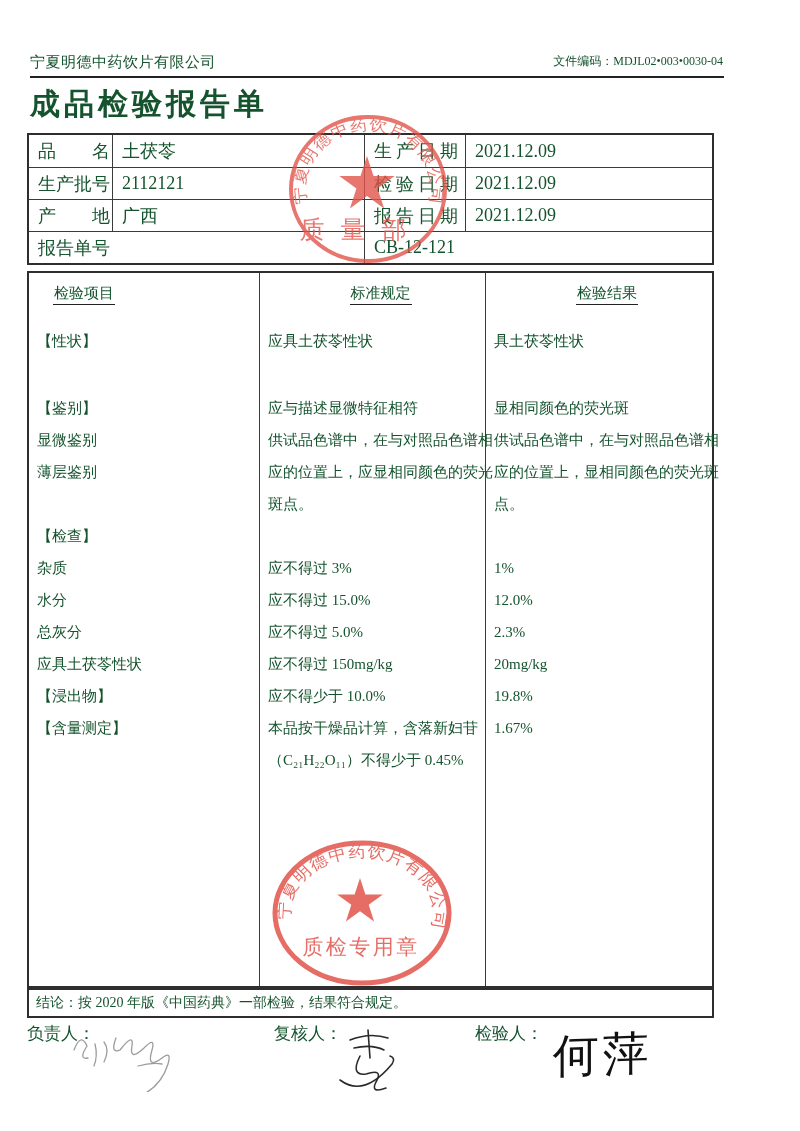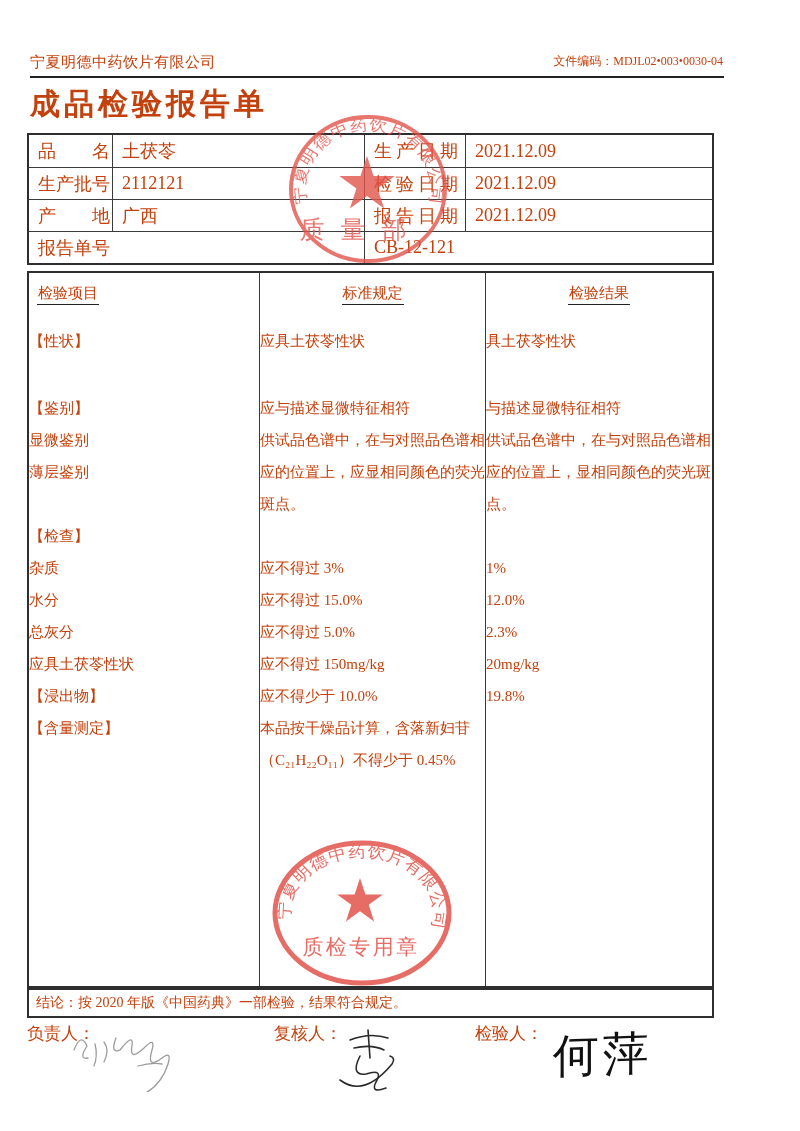--- a/index.html
+++ b/index.html
@@ -1,18 +1,18 @@
 <!DOCTYPE html>
 <html><head>
 <meta charset="utf-8">
 <style>
   html,body{margin:0;padding:0;background:#888;}
   .page{
     position:relative;width:800px;height:1131px;margin:0 auto;background:#ffffff;
-    font-family:"Liberation Serif","DejaVu Serif",serif;color:#c2410c;overflow:hidden;
+    font-family:"Liberation Serif","DejaVu Serif",serif;color:#14532d;overflow:hidden;
   }
   
   .hdr-company{position:absolute;left:30px;top:53px;font-size:15px;letter-spacing:.5px;}
   .hdr-code{position:absolute;right:77px;top:53px;font-size:12px;}
   .hdr-rule{position:absolute;left:30px;top:76px;width:694px;height:0;border-top:2px solid #222;}
   .title{position:absolute;left:30px;top:84px;width:694px;
          font-size:30px;font-weight:bold;letter-spacing:4px;}
   
   .info-table{position:absolute;left:27px;top:133px;width:687px;height:132px;
     border:2px solid #2e2e2e;display:grid;box-sizing:border-box;
@@ -22,24 +22,24 @@
       border-top:1px solid #3a3a3a;white-space:nowrap;overflow:hidden;}
   .ic.nl{border-left:none;} .ic.nt{border-top:none;}
   .ic.datelab{letter-spacing:4px;}
   .ic.span12{grid-column:1/3;} .ic.span34{grid-column:3/5;}
   
   .spec-table{position:absolute;left:27px;top:271px;width:687px;height:717px;
     border:2px solid #2e2e2e;box-sizing:border-box;display:flex;font-size:15px;}
   .spec-col{height:100%;box-sizing:border-box;}
   .col-item{width:230px;} .col-standard{width:226px;} .col-result{width:227px;}
   .col-standard,.col-result{border-left:1px solid #3a3a3a;}
-  .shead{height:36px;display:flex;align-items:center;padding:6px 8px 0 8px;box-sizing:border-box;}
+  .shead{height:36px;display:flex;align-items:center;padding:6px 8px 0 24px;box-sizing:border-box;}
   .col-standard .shead,.col-result .shead{justify-content:center;}
   .u{border-bottom:1.5px solid #222;padding:0 1px 1px 1px;}
-  .sline{height:32px;line-height:32px;padding:0 0;white-space:nowrap;overflow:visible;}
+  .sline{height:32px;line-height:32px;padding:0 8px;white-space:nowrap;overflow:visible;}
   .sline.sp1{height:16px;} .sline.sp2{height:35px;}
   
   .conclusion{position:absolute;left:27px;top:988px;width:687px;height:30px;
     border:2px solid #2e2e2e;box-sizing:border-box;line-height:26px;padding-left:7px;
     font-size:14px;white-space:nowrap;}
   .signers{position:absolute;left:27px;top:1022px;width:687px;height:20px;font-size:17px;}
   .signer-label{position:absolute;top:0;white-space:nowrap;}
   .lab-resp{left:0;} .lab-rev{left:247px;} .lab-insp{left:448px;}
   
   .stamp{position:absolute;pointer-events:none;}
@@ -121,30 +121,31 @@
       <div class="sline">本品按干燥品计算，含落新妇苷</div>
       <div class="sline">（C₂₁H₂₂O₁₁）不得少于 0.45%</div>
     </div>
     <div class="spec-col col-result">
       <div class="shead">
           <span class="u">检验结果</span>
         </div>
       <div class="sline sp1"></div>
       <div class="sline">具土茯苓性状</div>
       <div class="sline sp2"></div>
-      <div class="sline">与描述显微特征相符</div>
+      <div class="sline">显相同颜色的荧光斑</div>
       <div class="sline">供试品色谱中，在与对照品色谱相</div>
       <div class="sline">应的位置上，显相同颜色的荧光斑</div>
       <div class="sline">点。</div>
       <div class="sline"></div>
       <div class="sline">1%</div>
       <div class="sline">12.0%</div>
       <div class="sline">2.3%</div>
       <div class="sline">20mg/kg</div>
       <div class="sline">19.8%</div>
+      <div class="sline">1.67%</div>
       <div class="sline"></div>
     </div>
   </div>
 
   <div class="conclusion">结论：按 2020 年版《中国药典》一部检验，结果符合规定。</div>
 
   <div class="signers">
     <span class="signer-label lab-resp">负责人：</span>
     <span class="signer-label lab-rev">复核人：</span>
     <span class="signer-label lab-insp">检验人：</span>

